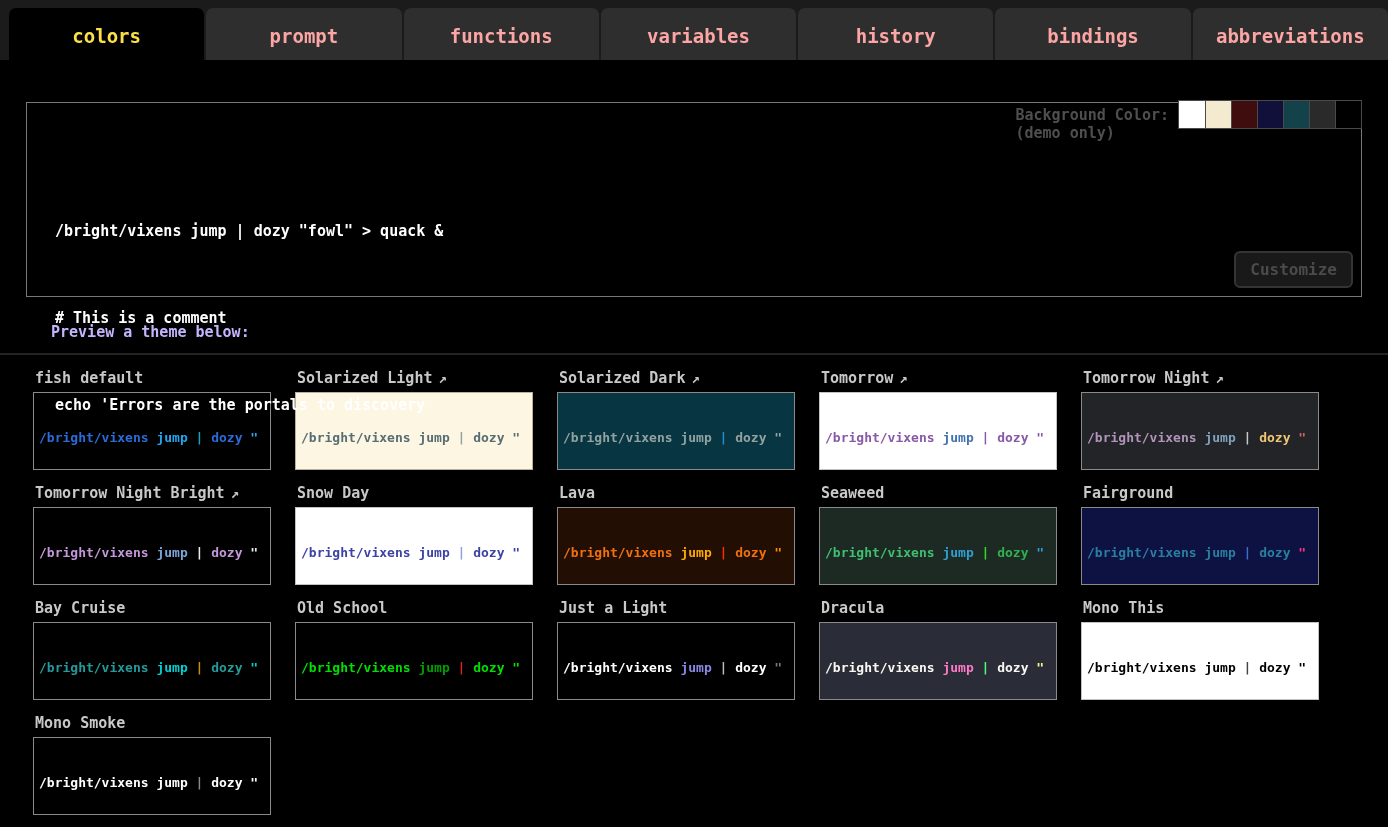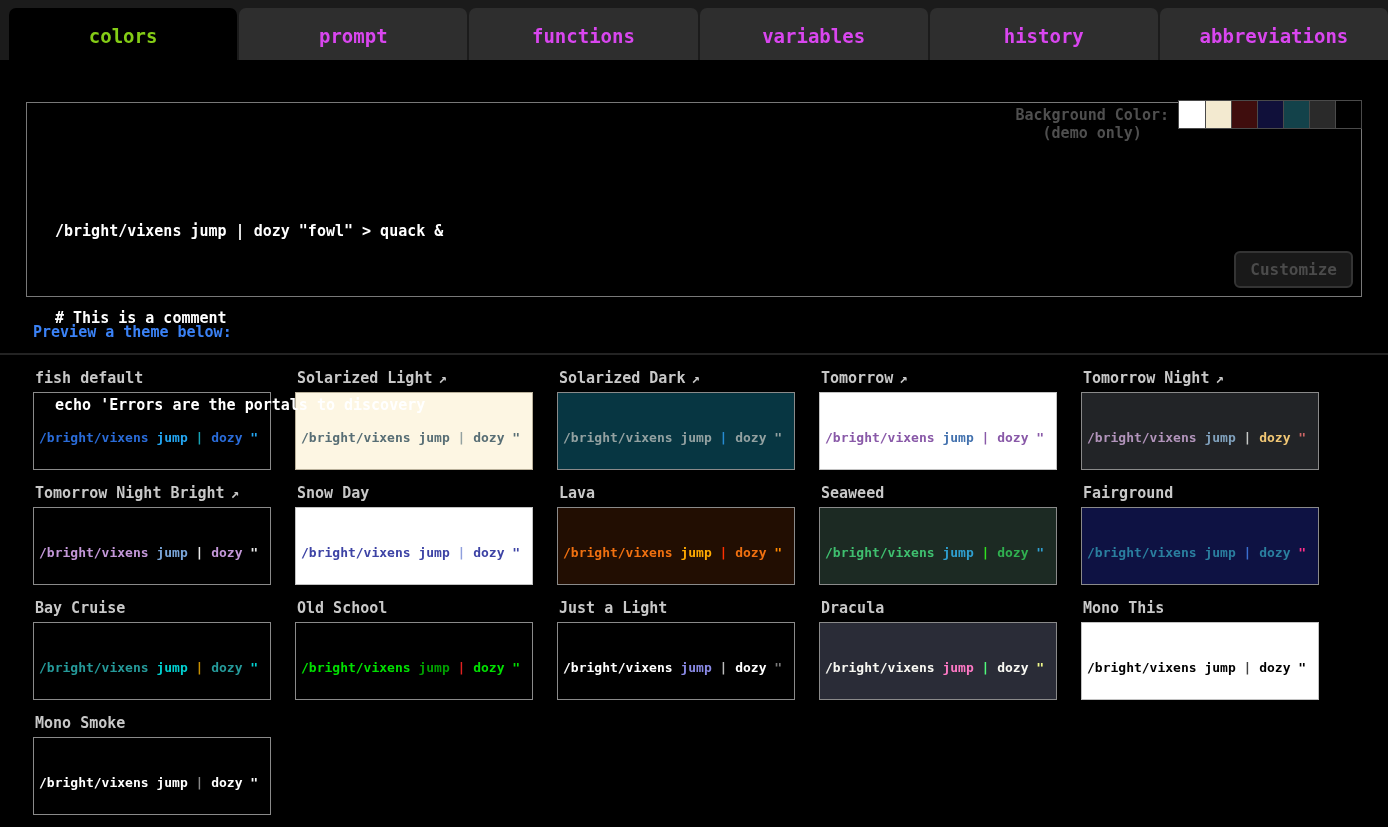--- a/index.html
+++ b/index.html
@@ -8,34 +8,34 @@
     width:1388px; height:827px; overflow:hidden;
     background:#000;
     font-family:"DejaVu Sans Mono","Liberation Mono",monospace;
   }
   
   .tabbar {
     display:flex; height:60px; padding:8px 0 0 9px;
     background:#1b1b1b; gap:2px;
   }
   .tab {
-    flex:1 1 0; background:#2e2e2e; color:#d946ef;
+    flex:1 1 0; background:#2e2e2e; color:#fca5a5;
     font-size:19px; font-weight:bold; text-align:center;
     line-height:56px; border-radius:7px 7px 0 0; cursor:pointer;
     white-space:nowrap; overflow:hidden;
   }
-  .tab.active { background:#000; color:#84cc16; }
+  .tab.active { background:#000; color:#fde047; }
   
   .content { padding-top:42px; background:#000; }
   .preview-panel {
     position:relative; margin:0 26px; height:195px;
     border:1px solid #787878; background:#000;
   }
   .bgcolor-label {
-    position:absolute; top:3px; right:192px; text-align:center;
+    position:absolute; top:3px; right:192px; text-align:left;
     color:#4f4f4f; font-size:15px; font-weight:bold; line-height:18px;
     white-space:nowrap;
   }
   .swatches {
     position:absolute; top:-3px; right:-1px; display:flex;
     border:1px solid #4a4a4a; height:29px;
   }
   .sw { width:26px; height:27px; border-left:1px solid #4a4a4a; cursor:pointer; }
   .sw:first-child { border-left:none; }
   .term-lines {
@@ -46,21 +46,21 @@
   .cursor { background:#9a9a9a; color:transparent; }
   .customize {
     position:absolute; right:8px; bottom:8px;
     background:#191919; color:#4b4b4b;
     border:2px solid #343434; border-radius:6px;
     font-family:inherit; font-size:16px; font-weight:bold;
     padding:7px 14px; cursor:pointer;
   }
   
   .heading {
-    margin:26px 0 12px 33px; color:#3b82f6;
+    margin:26px 0 12px 51px; color:#c4b5fd;
     font-size:15px; font-weight:bold;
   }
   .divider { border-top:2px solid #232323; }
   .grid {
     padding:12px 0 0 33px;
     display:grid; grid-template-columns:repeat(5,238px);
     column-gap:24px; row-gap:12px;
   }
   .cell-title {
     color:#c8c8c8; font-size:15px; font-weight:bold;
@@ -78,20 +78,21 @@
 <body>
 
 <div class="page">
 
   <div class="tabbar" id="tabbar">
       <div class="tab active">colors</div>
       <div class="tab">prompt</div>
       <div class="tab">functions</div>
       <div class="tab">variables</div>
       <div class="tab">history</div>
+      <div class="tab">bindings</div>
       <div class="tab">abbreviations</div>
     </div>
 
   <div class="content">
 
     <div class="preview-panel">
       <div class="bgcolor-label">
         <div>Background Color:</div>
         <div>(demo only)</div>
       </div>

